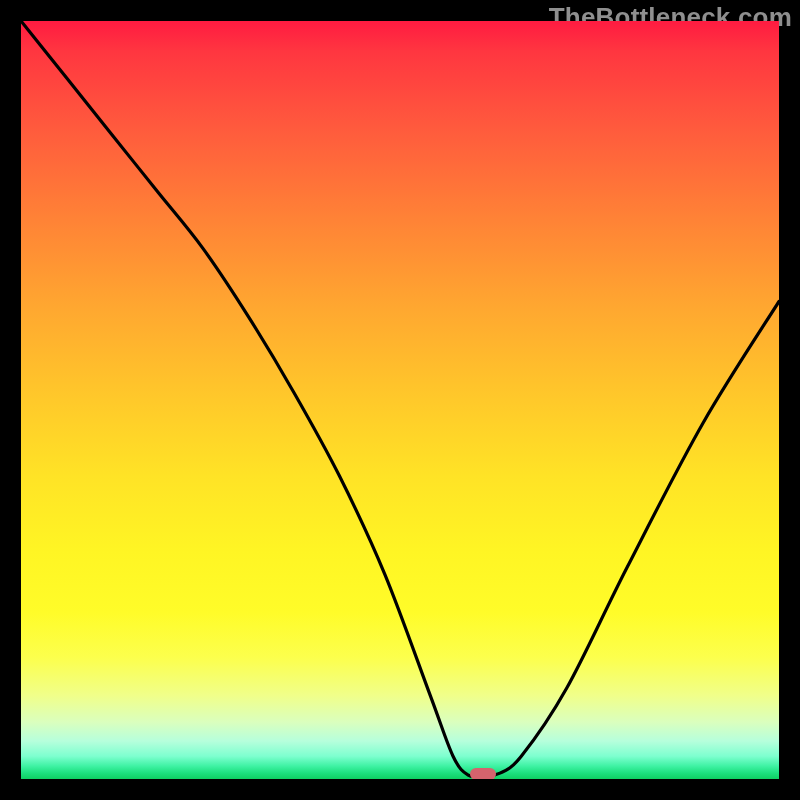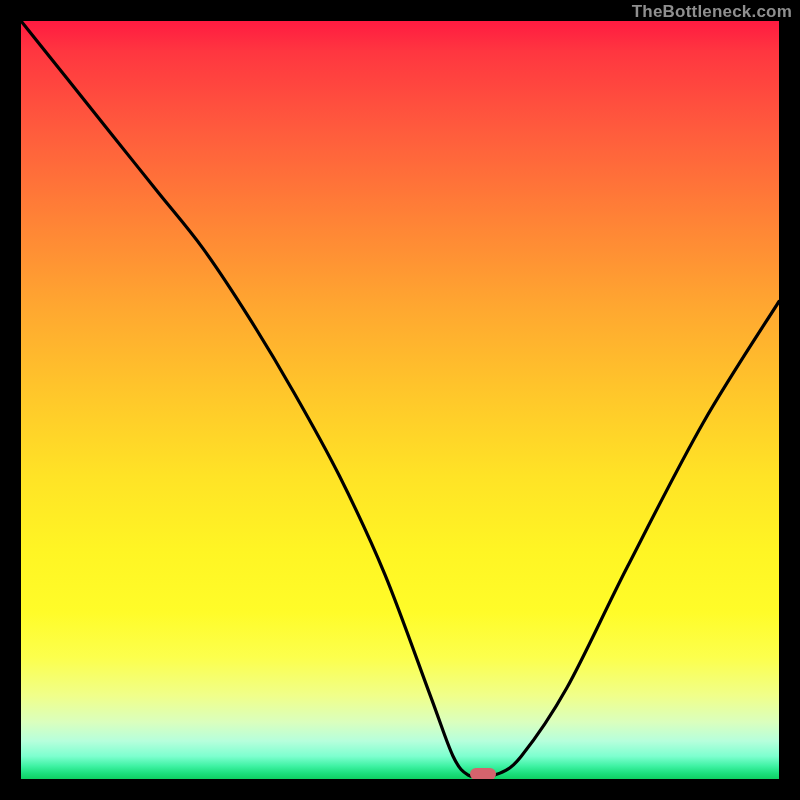--- a/index.html
+++ b/index.html
@@ -59,21 +59,21 @@
     height: 12px;
     border-radius: 6px;
     background: #d4636d;
     transform: translate(-50%, -50%);
   }
   .watermark {
     position: absolute;
     top: 2px;
     right: 8px;
     font-family: Arial, Helvetica, sans-serif;
-    font-size: 17px;
+    font-size: 26px;
     font-weight: 600;
     color: #8f8f8f;
     letter-spacing: 0.2px;
   }
 </style>
 </head>
 <body>
 
 <div class="outer">
   <div class="watermark">TheBottleneck.com</div>

